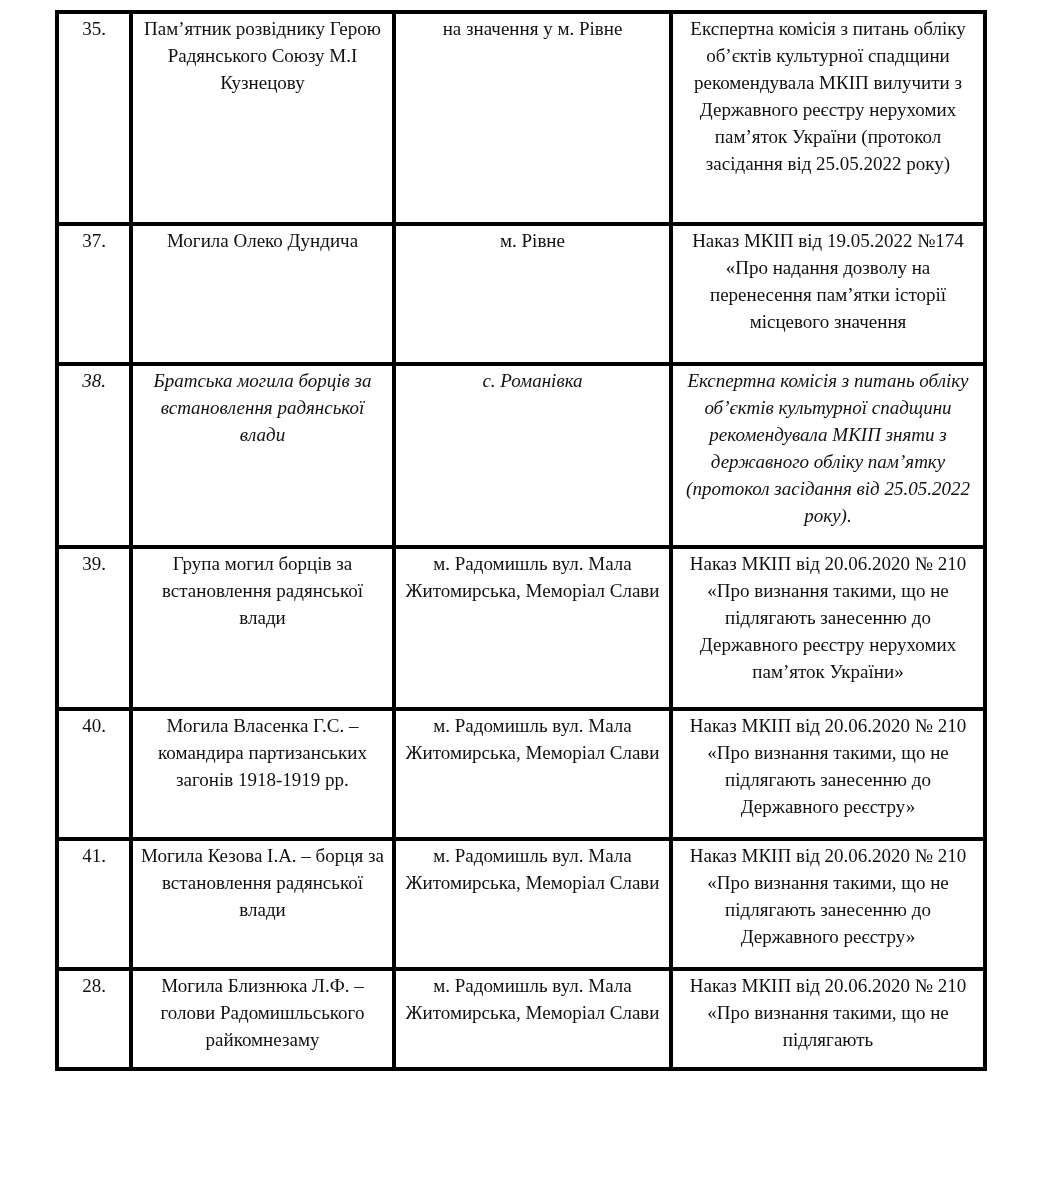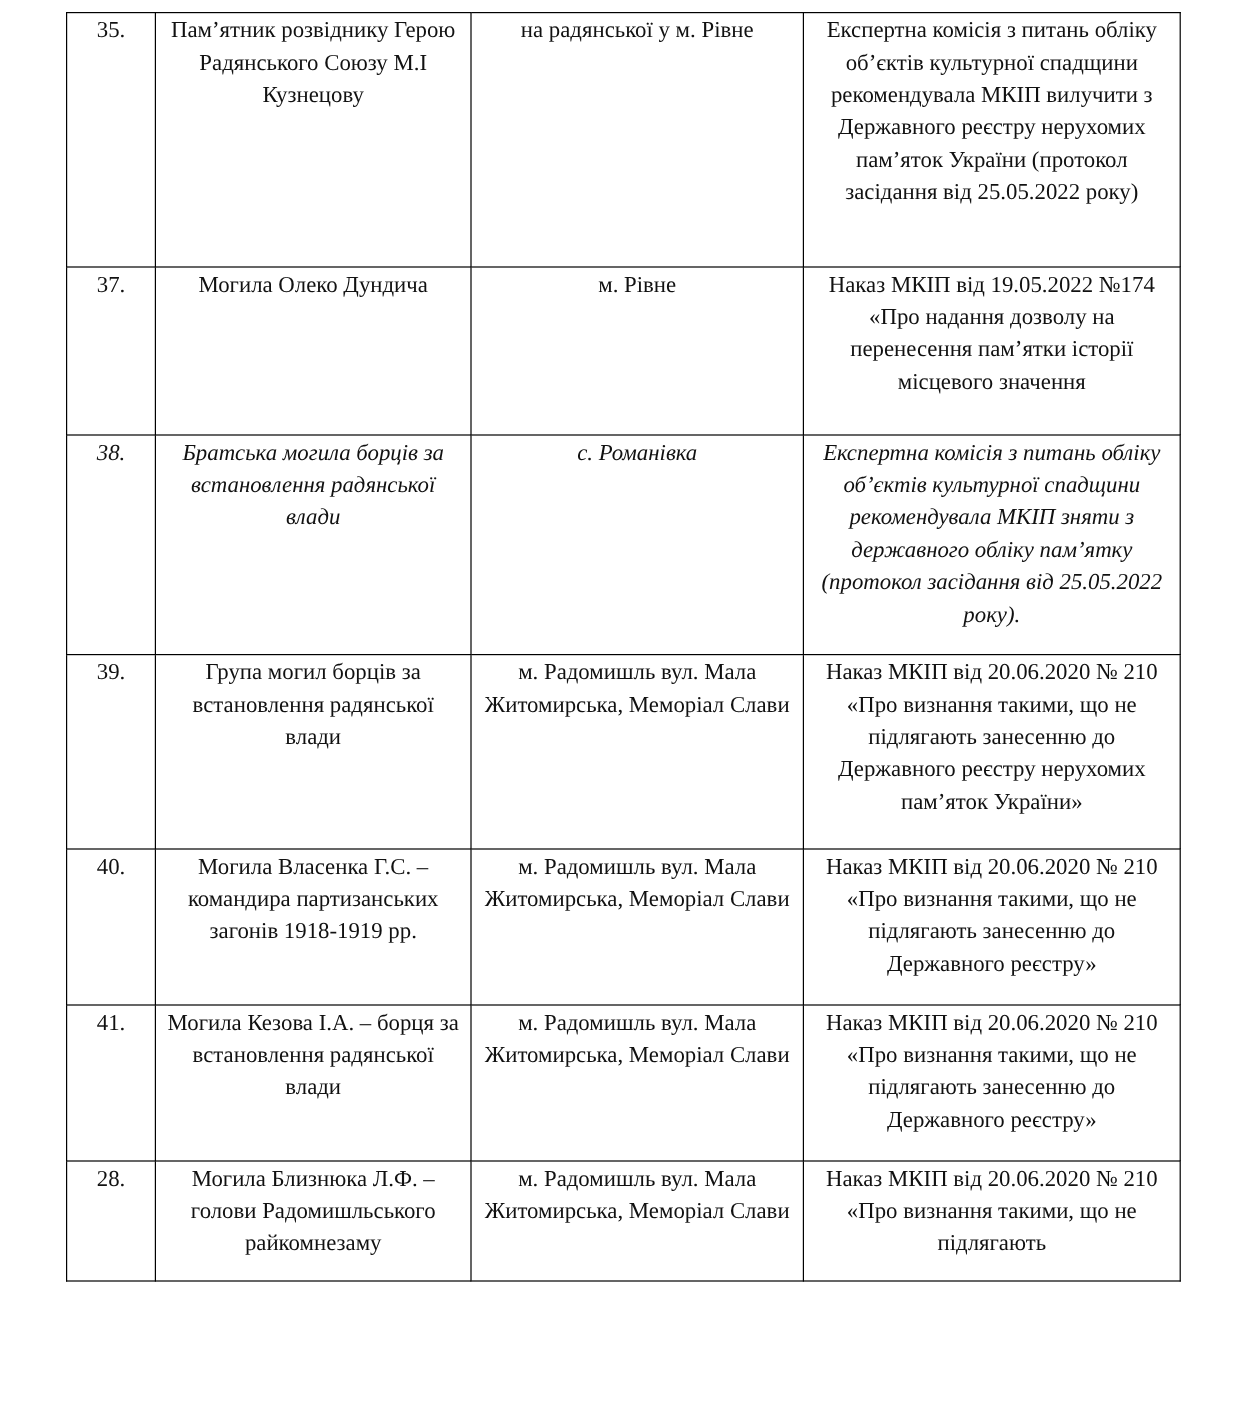--- a/index.html
+++ b/index.html
@@ -17,21 +17,21 @@
     top: 10px;
     left: 55px;
     width: 929px;
   }
   table.doc-table {
     border-collapse: collapse;
     table-layout: fixed;
     width: 928px;
   }
   table.doc-table td {
-    border: 1px solid #000000;
+    border: 4px solid #000000;
     vertical-align: top;
     text-align: center;
     padding: 1px 6px 0 6px;
     font-size: 19px;
     line-height: 27px;
     overflow: hidden;
     word-wrap: break-word;
   }
   td.num-cell {
     text-align: right;
@@ -60,21 +60,21 @@
     <colgroup>
       <col style="width:74px">
       <col style="width:263px">
       <col style="width:277px">
       <col style="width:314px">
     </colgroup>
     <tbody>
       <tr class="r35">
         <td class="num-cell">35.</td>
         <td>Пам’ятник розвіднику Герою Радянського Союзу М.І Кузнецову</td>
-        <td>на радянської у м. Рівне</td>
+        <td>на значення у м. Рівне</td>
         <td>Експертна комісія з питань обліку об’єктів культурної спадщини рекомендувала МКІП вилучити з Державного реєстру нерухомих пам’яток України (протокол засідання від 25.05.2022 року)</td>
       </tr>
       <tr class="r37">
         <td class="num-cell">37.</td>
         <td>Могила Олеко Дундича</td>
         <td>м. Рівне</td>
         <td>Наказ МКІП від 19.05.2022 №174 «Про надання дозволу на перенесення пам’ятки історії місцевого значення</td>
       </tr>
       <tr class="r38">
         <td class="num-cell">38.</td>

